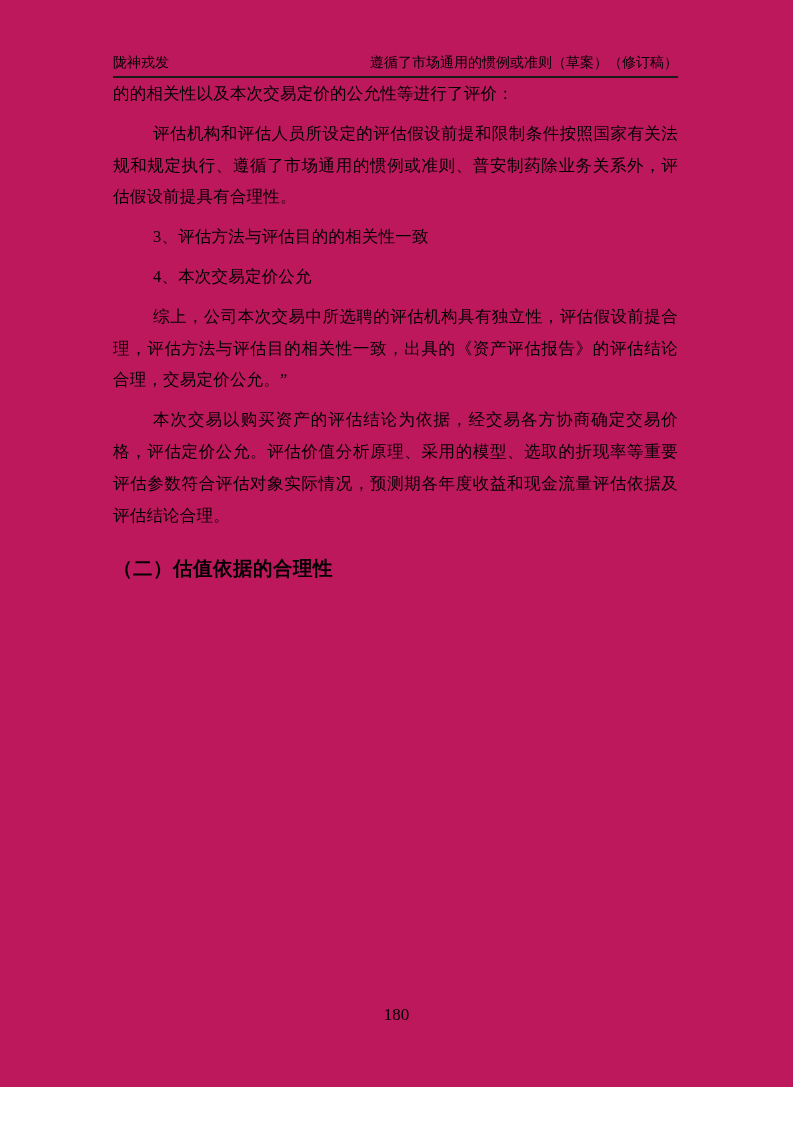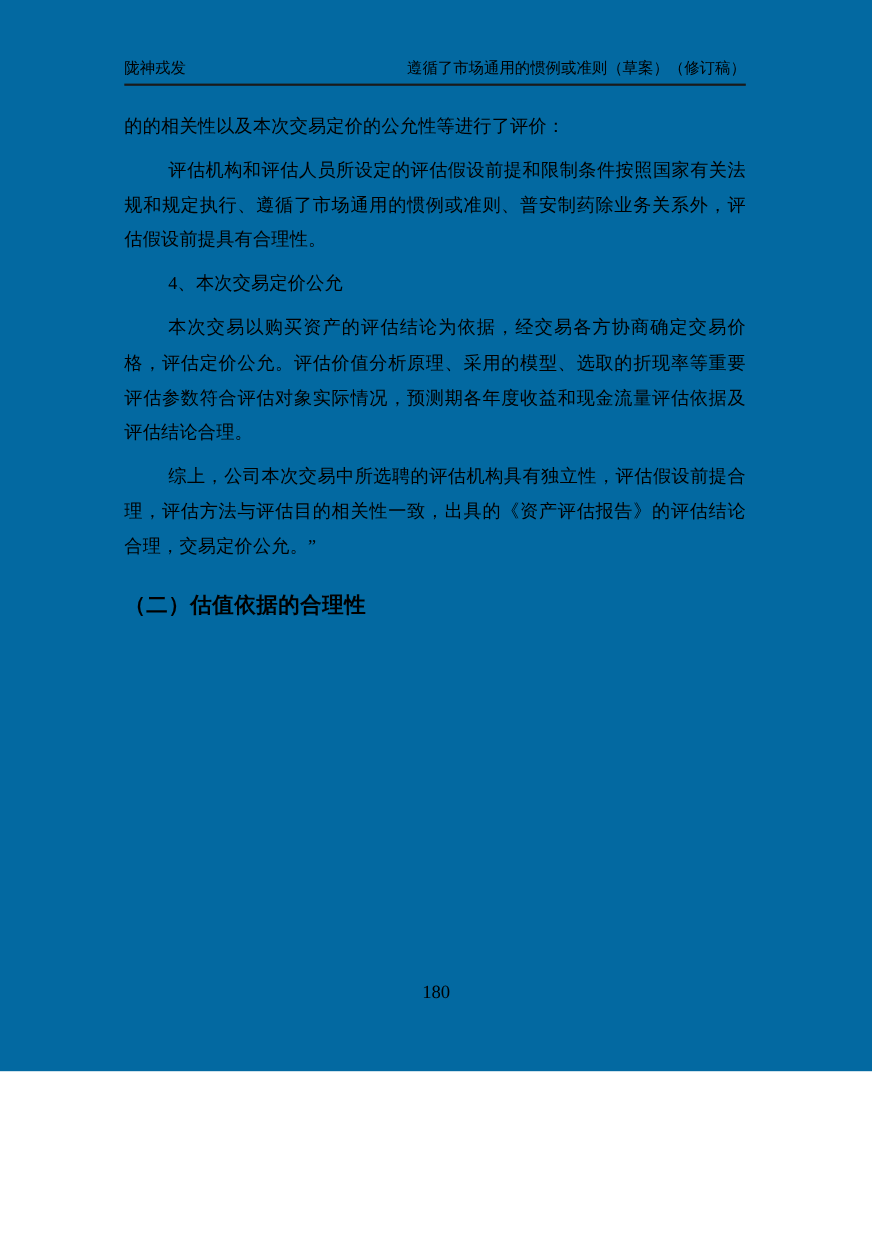--- a/index.html
+++ b/index.html
@@ -3,42 +3,41 @@
 <meta charset="utf-8">
 <style>
   html, body {
     margin: 0;
     padding: 0;
     background: #ffffff;
   }
   .page {
     position: relative;
     width: 793px;
-    height: 974px;
+    height: 1087px;
     margin: 0 auto;
-    background: #0369a1;
+    background: #be185d;
     box-sizing: border-box;
     padding: 54px 115px 0 113px;
     font-family: "Liberation Serif", "DejaVu Serif", serif;
     color: #000000;
     overflow: hidden;
   }
   .header {
     display: flex;
     justify-content: space-between;
     align-items: flex-end;
     font-size: 14px;
     line-height: 18px;
     border-bottom: 2px solid #1a1a1a;
     padding-bottom: 4px;
   }
   .header .h-left { white-space: nowrap; }
   .header .h-right { white-space: nowrap; }
   .doc-body {
-    margin-top: 21px;
   }
   .doc-body p {
     margin: 8px 0 0 0;
     font-size: 16.5px;
     line-height: 31.8px;
     text-align: justify;
     text-justify: inter-ideograph;
     letter-spacing: 0.2px;
   }
   .doc-body p.first {
@@ -82,27 +81,28 @@
 
   <div class="doc-body">
 
     <p class="no-indent first">的的相关性以及本次交易定价的公允性等进行了评价：</p>
 
 
 
 
     <p class="indent">评估机构和评估人员所设定的评估假设前提和限制条件按照国家有关法规和规定执行、遵循了市场通用的惯例或准则、普安制药除业务关系外，评估假设前提具有合理性。</p>
 
+    <p class="indent">3、评估方法与评估目的的相关性一致</p>
 
 
     <p class="indent">4、本次交易定价公允</p>
 
+    <p class="indent">综上，公司本次交易中所选聘的评估机构具有独立性，评估假设前提合理，评估方法与评估目的相关性一致，出具的《资产评估报告》的评估结论合理，交易定价公允。”</p>
+
     <p class="indent">本次交易以购买资产的评估结论为依据，经交易各方协商确定交易价格，评估定价公允。评估价值分析原理、采用的模型、选取的折现率等重要评估参数符合评估对象实际情况，预测期各年度收益和现金流量评估依据及评估结论合理。</p>
-
-    <p class="indent">综上，公司本次交易中所选聘的评估机构具有独立性，评估假设前提合理，评估方法与评估目的相关性一致，出具的《资产评估报告》的评估结论合理，交易定价公允。”</p>
 
     <p class="section-heading">（二）估值依据的合理性</p>
 
   </div>
 
   <div class="page-number">180</div>
 
 </div>
 
 </body></html>

